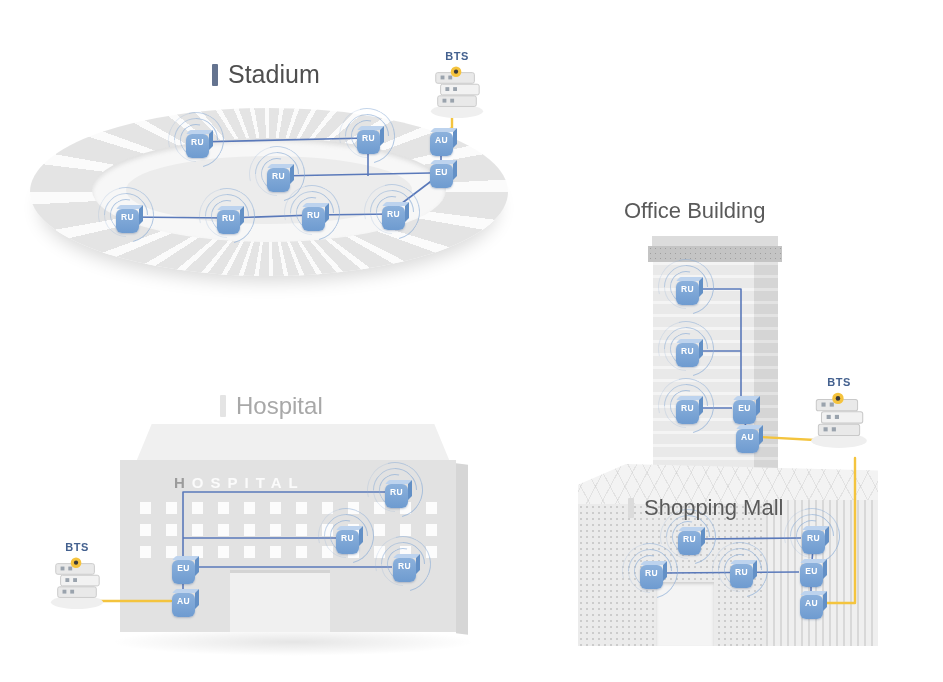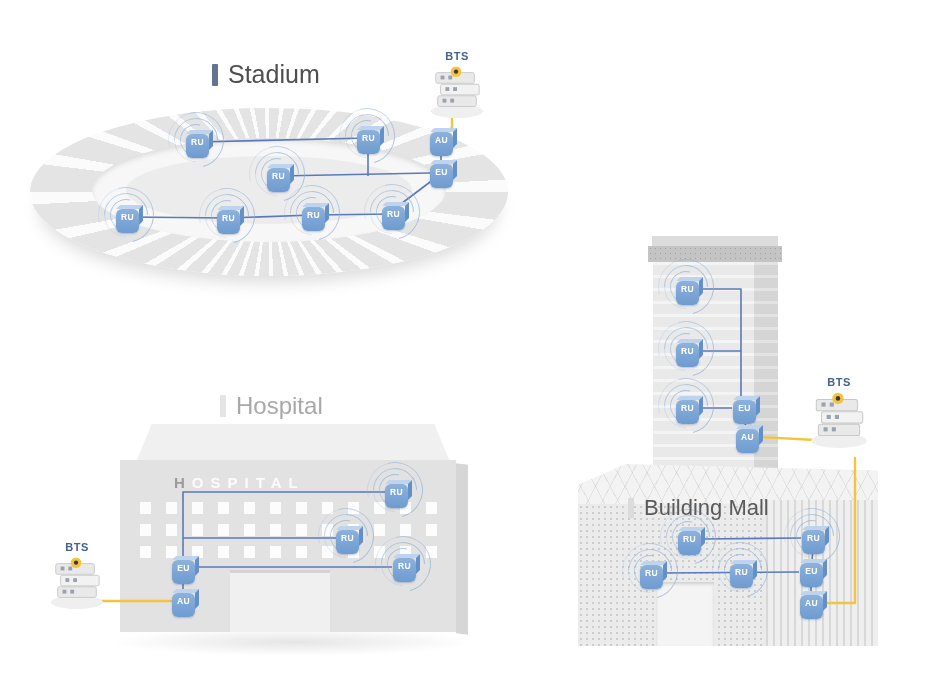--- a/index.html
+++ b/index.html
@@ -124,36 +124,39 @@
         <use href="#btsdef"></use>
       </svg>
   </div>
 
   <div class="office">
     <div class="off-parapet"></div>
     <div class="off-roof"></div>
     <div class="off-front"></div>
     <div class="off-side"></div>
   </div>
+  <div class="title" style="left:624px;top:198px;font-size:22px;color:#5a5a5a;">
+    <span>Office Building</span>
+  </div>
   <div class="bts" style="left:806px;top:376px;width:66px;">
     <div class="bts-label">BTS</div>
     <svg viewBox="0 0 64 58" width="66" height="60">
         <use href="#btsdef"></use>
       </svg>
   </div>
 
   <div class="mall">
     <div class="mall-top"></div>
     <div class="mall-front"></div>
     <div class="mall-right"></div>
     <div class="mall-entrance"></div>
   </div>
   <div class="title" style="left:628px;top:495px;font-size:22px;color:#5a5a5a;z-index:4;">
     <span class="tbar" style="background:#dbdbdb;height:20px;"></span>
-    <span>Building Mall</span>
+    <span>Shopping Mall</span>
   </div>
 
   <div class="gshadow" style="left:110px;top:628px;width:366px;height:28px;"></div>
   <div class="hospital">
     <div class="hosp-top"></div>
     <div class="hosp-front"></div>
     <div class="hosp-side"></div>
     <div class="hosp-sign"><span class="h1">H</span><span>OSPITAL</span></div>
     <div class="hosp-windows"></div>
     <div class="hosp-entrance"></div>

